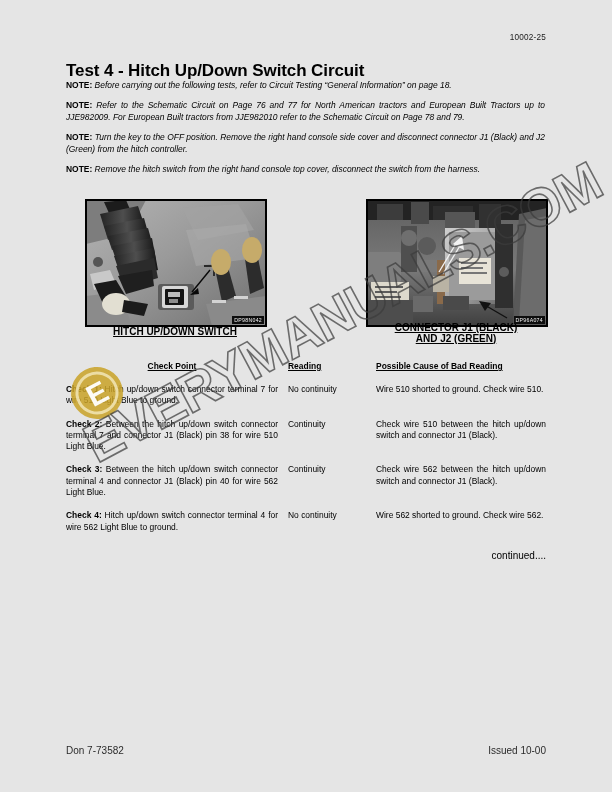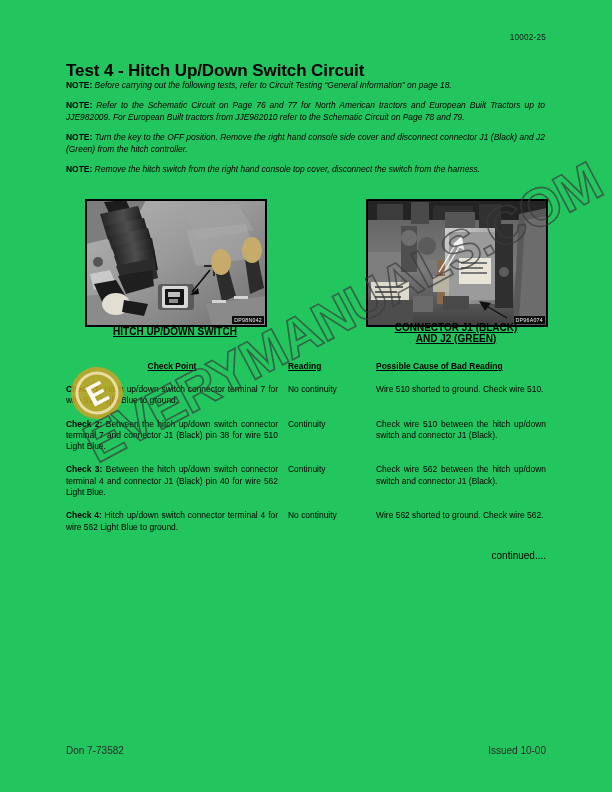--- a/index.html
+++ b/index.html
@@ -8,21 +8,21 @@
     background: #ffffff;
   }
   body {
     font-family: "Liberation Sans", sans-serif;
     color: #000;
   }
   .page {
     position: relative;
     width: 612px;
     height: 792px;
-    background: #22c55e;
+    background: #e5e5e5;
     overflow: hidden;
   }
   .content {
     position: absolute;
     left: 66px;
     top: 0;
     width: 480px;
     height: 792px;
   }
 

